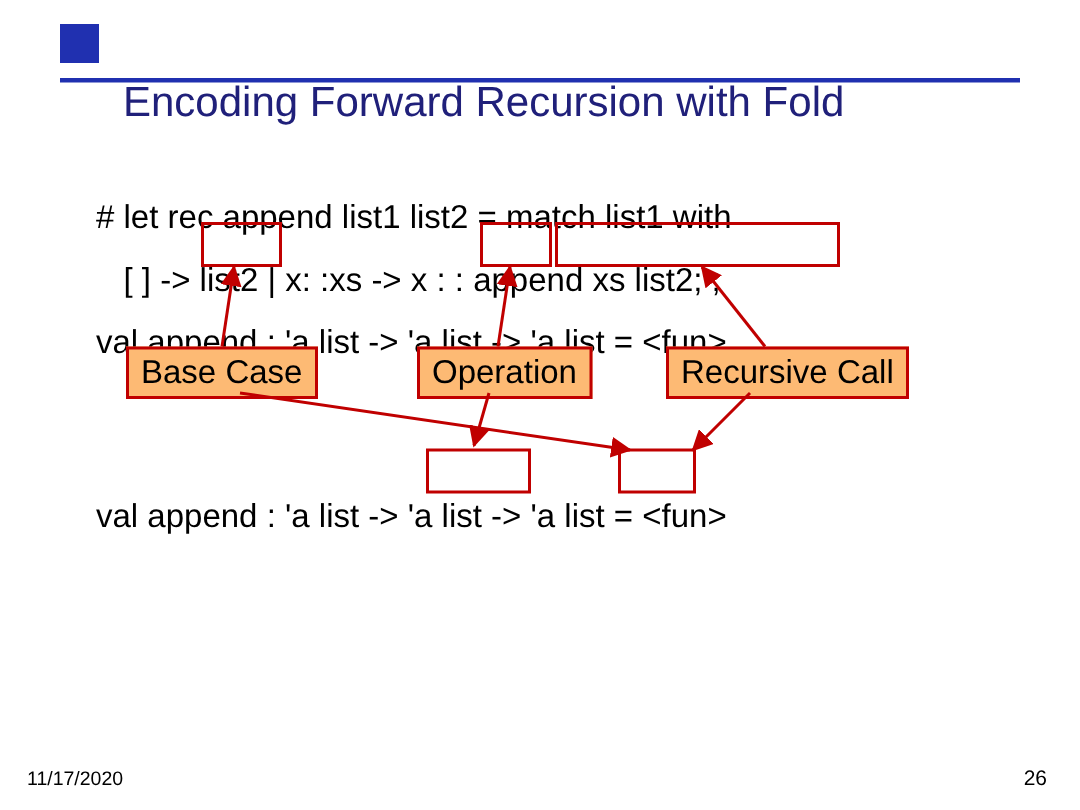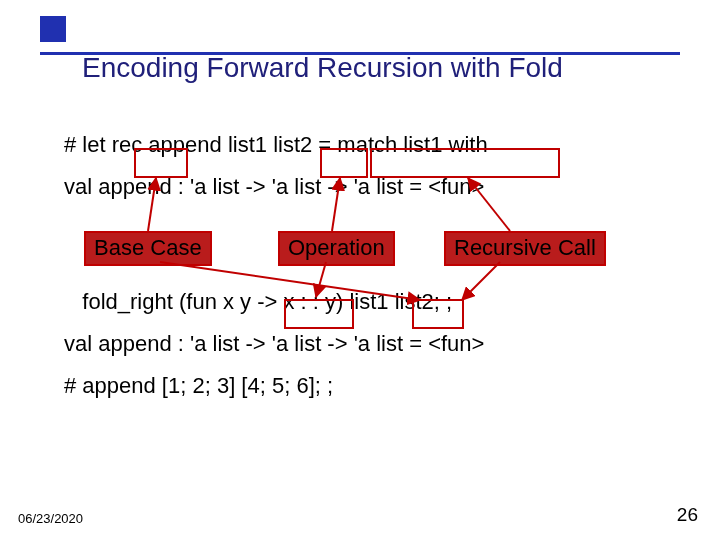--- a/index.html
+++ b/index.html
@@ -50,21 +50,21 @@
     font-size:22px;
   }
   .labels{
     position:absolute;
     left:0;top:0;width:720px;height:540px;
     pointer-events:none;
   }
   .lbl{
     position:absolute;
     border:2px solid #c00000;
-    background:#b91c1c;
+    background:#fdba74;
     font-size:22px;
     padding:2px 8px 3px 8px;
     color:#000;
     white-space:nowrap;
   }
   .redbox{
     position:absolute;
     border:2px solid #c00000;
     pointer-events:none;
   }
@@ -74,39 +74,38 @@
     pointer-events:none;
   }
   .footer-date{
     position:absolute;
     left:18px;bottom:14px;
     font-size:13px;color:#000;
   }
   .footer-page{
     position:absolute;
     right:22px;bottom:14px;
-    font-size:19px;color:#000;
+    font-size:14px;color:#000;
   }
 </style>
 </head>
 <body>
 
 <div class="title-bar">
   <div class="title-accent"></div>
   <div class="title-text">Encoding Forward Recursion with Fold</div>
   <div class="title-underline"></div>
 </div>
 
 <div class="content">
   <pre># let rec append list1 list2 = match list1 with</pre>
+  <pre>   [ ] -&gt; list2 | x: :xs -&gt; x : : append xs list2; ;</pre>
   <pre>val append : 'a list -&gt; 'a list -&gt; 'a list = &lt;fun&gt;</pre>
   <div style="height:62px"></div>
-  <pre>   fold_right (fun x y -&gt; x : : y) list1 list2; ;</pre>
   <pre>val append : 'a list -&gt; 'a list -&gt; 'a list = &lt;fun&gt;</pre>
-  <pre># append [1; 2; 3] [4; 5; 6]; ;</pre>
 </div>
 
 <div class="redbox" style="left:134px;top:148px;width:50px;height:26px"></div>
 <div class="redbox" style="left:320px;top:148px;width:44px;height:26px"></div>
 <div class="redbox" style="left:370px;top:148px;width:186px;height:26px"></div>
 
 <div class="redbox" style="left:284px;top:299px;width:66px;height:26px"></div>
 <div class="redbox" style="left:412px;top:299px;width:48px;height:26px"></div>
 
 <div class="labels">
@@ -128,14 +127,14 @@
 
   <line x1="510" y1="231" x2="468" y2="178" stroke="#c00000" stroke-width="2" marker-end="url(#ah)"></line>
 
   <line x1="326" y1="262" x2="316" y2="297" stroke="#c00000" stroke-width="2" marker-end="url(#ah)"></line>
 
   <line x1="160" y1="262" x2="420" y2="300" stroke="#c00000" stroke-width="2" marker-end="url(#ah)"></line>
 
   <line x1="500" y1="262" x2="462" y2="300" stroke="#c00000" stroke-width="2" marker-end="url(#ah)"></line>
 </svg>
 
-<div class="footer-date">06/23/2020</div>
+<div class="footer-date">11/17/2020</div>
 <div class="footer-page">26</div>
 
 </body></html>

